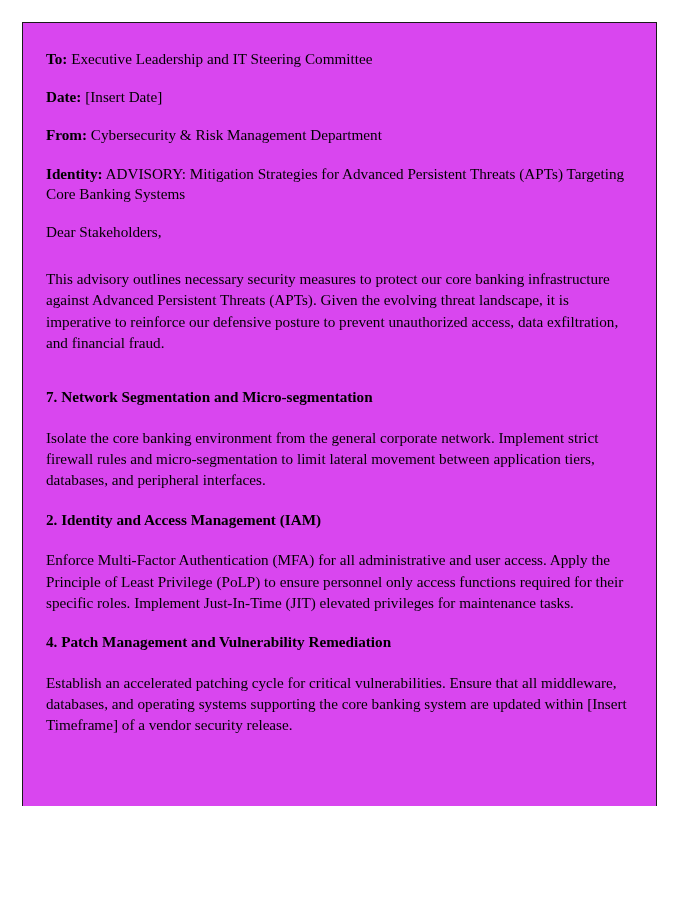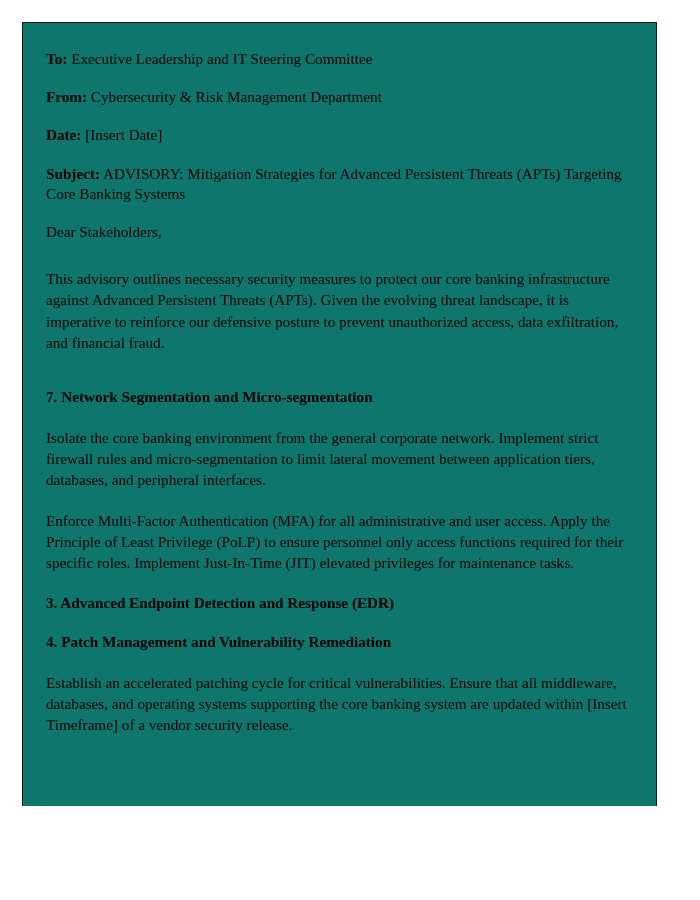--- a/index.html
+++ b/index.html
@@ -20,21 +20,21 @@
     position: absolute;
     left: 22px;
     top: 22px;
     width: 635px;
     height: 784px;
     box-sizing: border-box;
     border-left: 1.5px solid #1a1a1a;
     border-right: 1.5px solid #1a1a1a;
     border-top: 1.5px solid #1a1a1a;
     border-bottom: none;
-    background: #0f766e;
+    background: #d946ef;
     overflow: hidden;
   }
 
   .doc-body {
     padding: 26px 19px 0 23px;
     box-sizing: border-box;
   }
 
   .memo-field {
     font-size: 15.2px;
@@ -86,48 +86,48 @@
 <div class="page-sheet">
   <div class="doc-body">
 
     <div class="memo-header">
 
       <p class="memo-field">
         <span class="field-label">To:</span><span class="field-value"> Executive Leadership and IT Steering Committee</span>
       </p>
 
       <p class="memo-field">
+        <span class="field-label">Date:</span><span class="field-value"> [Insert Date]</span>
+      </p>
+
+      <p class="memo-field">
         <span class="field-label">From:</span><span class="field-value"> Cybersecurity &amp; Risk Management Department</span>
       </p>
 
       <p class="memo-field">
-        <span class="field-label">Date:</span><span class="field-value"> [Insert Date]</span>
-      </p>
-
-      <p class="memo-field">
-        <span class="field-label">Subject:</span><span class="field-value"> ADVISORY: Mitigation Strategies for Advanced Persistent Threats (APTs) Targeting Core Banking Systems</span>
+        <span class="field-label">Identity:</span><span class="field-value"> ADVISORY: Mitigation Strategies for Advanced Persistent Threats (APTs) Targeting Core Banking Systems</span>
       </p>
 
     </div>
 
     <p class="salutation">Dear Stakeholders,</p>
 
     <p class="body-para">This advisory outlines necessary security measures to protect our core banking infrastructure against Advanced Persistent Threats (APTs). Given the evolving threat landscape, it is imperative to reinforce our defensive posture to prevent unauthorized access, data exfiltration, and financial fraud.</p>
 
     <div class="section-block">
       <p class="section-heading">7. Network Segmentation and Micro-segmentation</p>
       <p class="section-body">Isolate the core banking environment from the general corporate network. Implement strict firewall rules and micro-segmentation to limit lateral movement between application tiers, databases, and peripheral interfaces.</p>
     </div>
 
     <div class="section-block">
+      <p class="section-heading">2. Identity and Access Management (IAM)</p>
       <p class="section-body">Enforce Multi-Factor Authentication (MFA) for all administrative and user access. Apply the Principle of Least Privilege (PoLP) to ensure personnel only access functions required for their specific roles. Implement Just-In-Time (JIT) elevated privileges for maintenance tasks.</p>
     </div>
 
     <div class="section-block">
-      <p class="section-heading">3. Advanced Endpoint Detection and Response (EDR)</p>
     </div>
 
     <div class="section-block">
       <p class="section-heading">4. Patch Management and Vulnerability Remediation</p>
       <p class="section-body">Establish an accelerated patching cycle for critical vulnerabilities. Ensure that all middleware, databases, and operating systems supporting the core banking system are updated within [Insert Timeframe] of a vendor security release.</p>
     </div>
 
   </div>
 </div>
 

